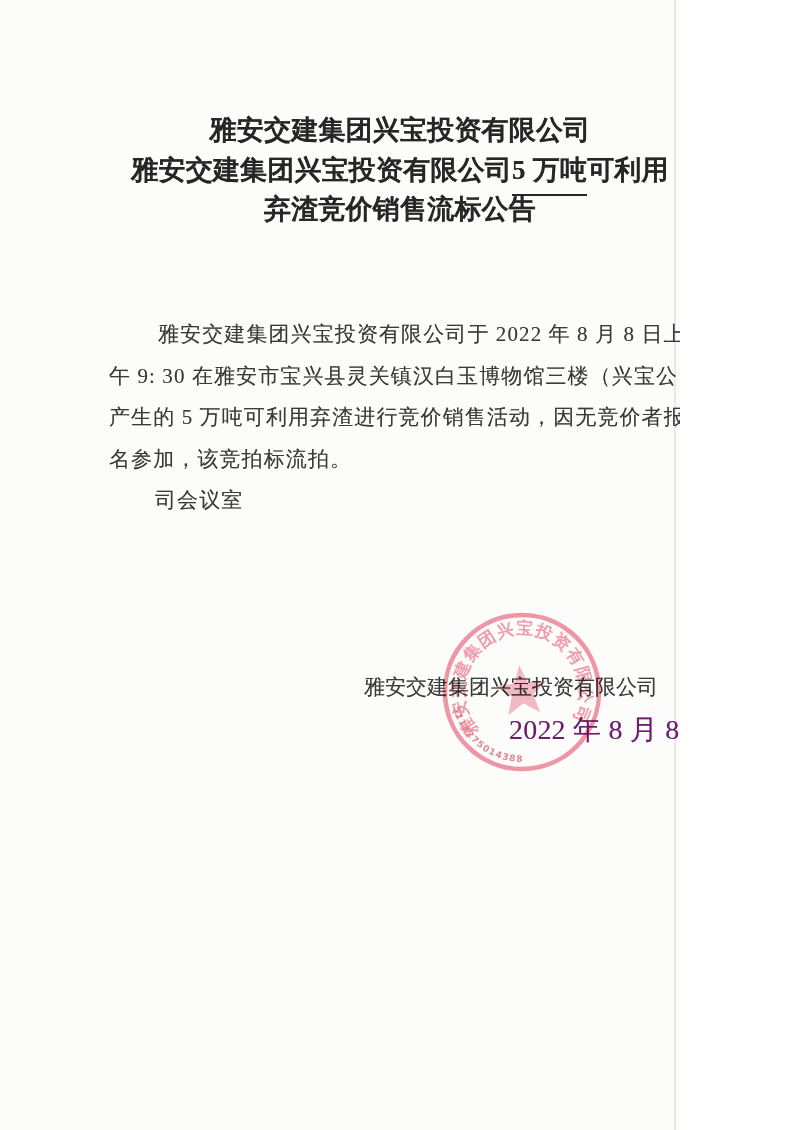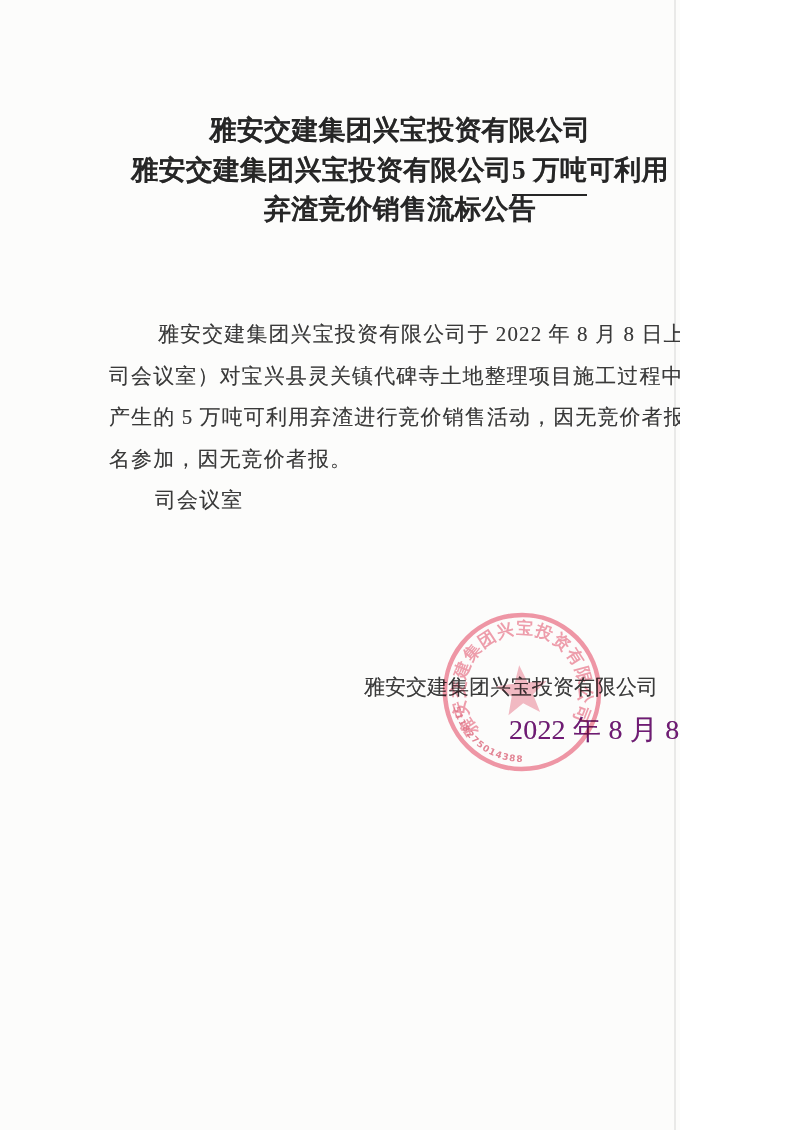--- a/index.html
+++ b/index.html
@@ -87,23 +87,23 @@
   <div class="scan-edge"></div>
 
   <div class="title">
     <div class="t-line">雅安交建集团兴宝投资有限公司</div>
     <div class="t-line"><span>雅安交建集团兴宝投资有限公司</span><span class="u">5 万吨</span><span>可利用</span></div>
     <div class="t-line">弃渣竞价销售流标公告</div>
   </div>
 
   <div class="body-text">
     <div class="b-line indent">雅安交建集团兴宝投资有限公司于 2022 年 8 月 8 日上</div>
-    <div class="b-line">司会议室）对宝兴县灵关镇代碑寺土地整理项目施工过程中</div>
+    <div class="b-line">午 9: 30 在雅安市宝兴县灵关镇汉白玉博物馆三楼（兴宝公</div>
     <div class="b-line">产生的 5 万吨可利用弃渣进行竞价销售活动，因无竞价者报</div>
-    <div class="b-line">名参加，因无竞价者报。</div>
+    <div class="b-line">名参加，该竞拍标流拍。</div>
     <div class="b-line closing">司会议室</div>
   </div>
 
   <div class="sig-company">雅安交建集团兴宝投资有限公司</div>
   <div class="sig-date">2022 年 8 月 8 日</div>
 
   <svg class="seal" viewBox="0 0 170 170" width="170" height="170" xmlns="http://www.w3.org/2000/svg">
     <defs>
       <path id="arcName" d="M 37.5 118.3 A 58 58 0 1 1 132.5 118.3" fill="none"></path>
       <path id="arcNum" d="M 15.3 91.1 A 70 70 0 0 0 81.3 154.9" fill="none"></path>

